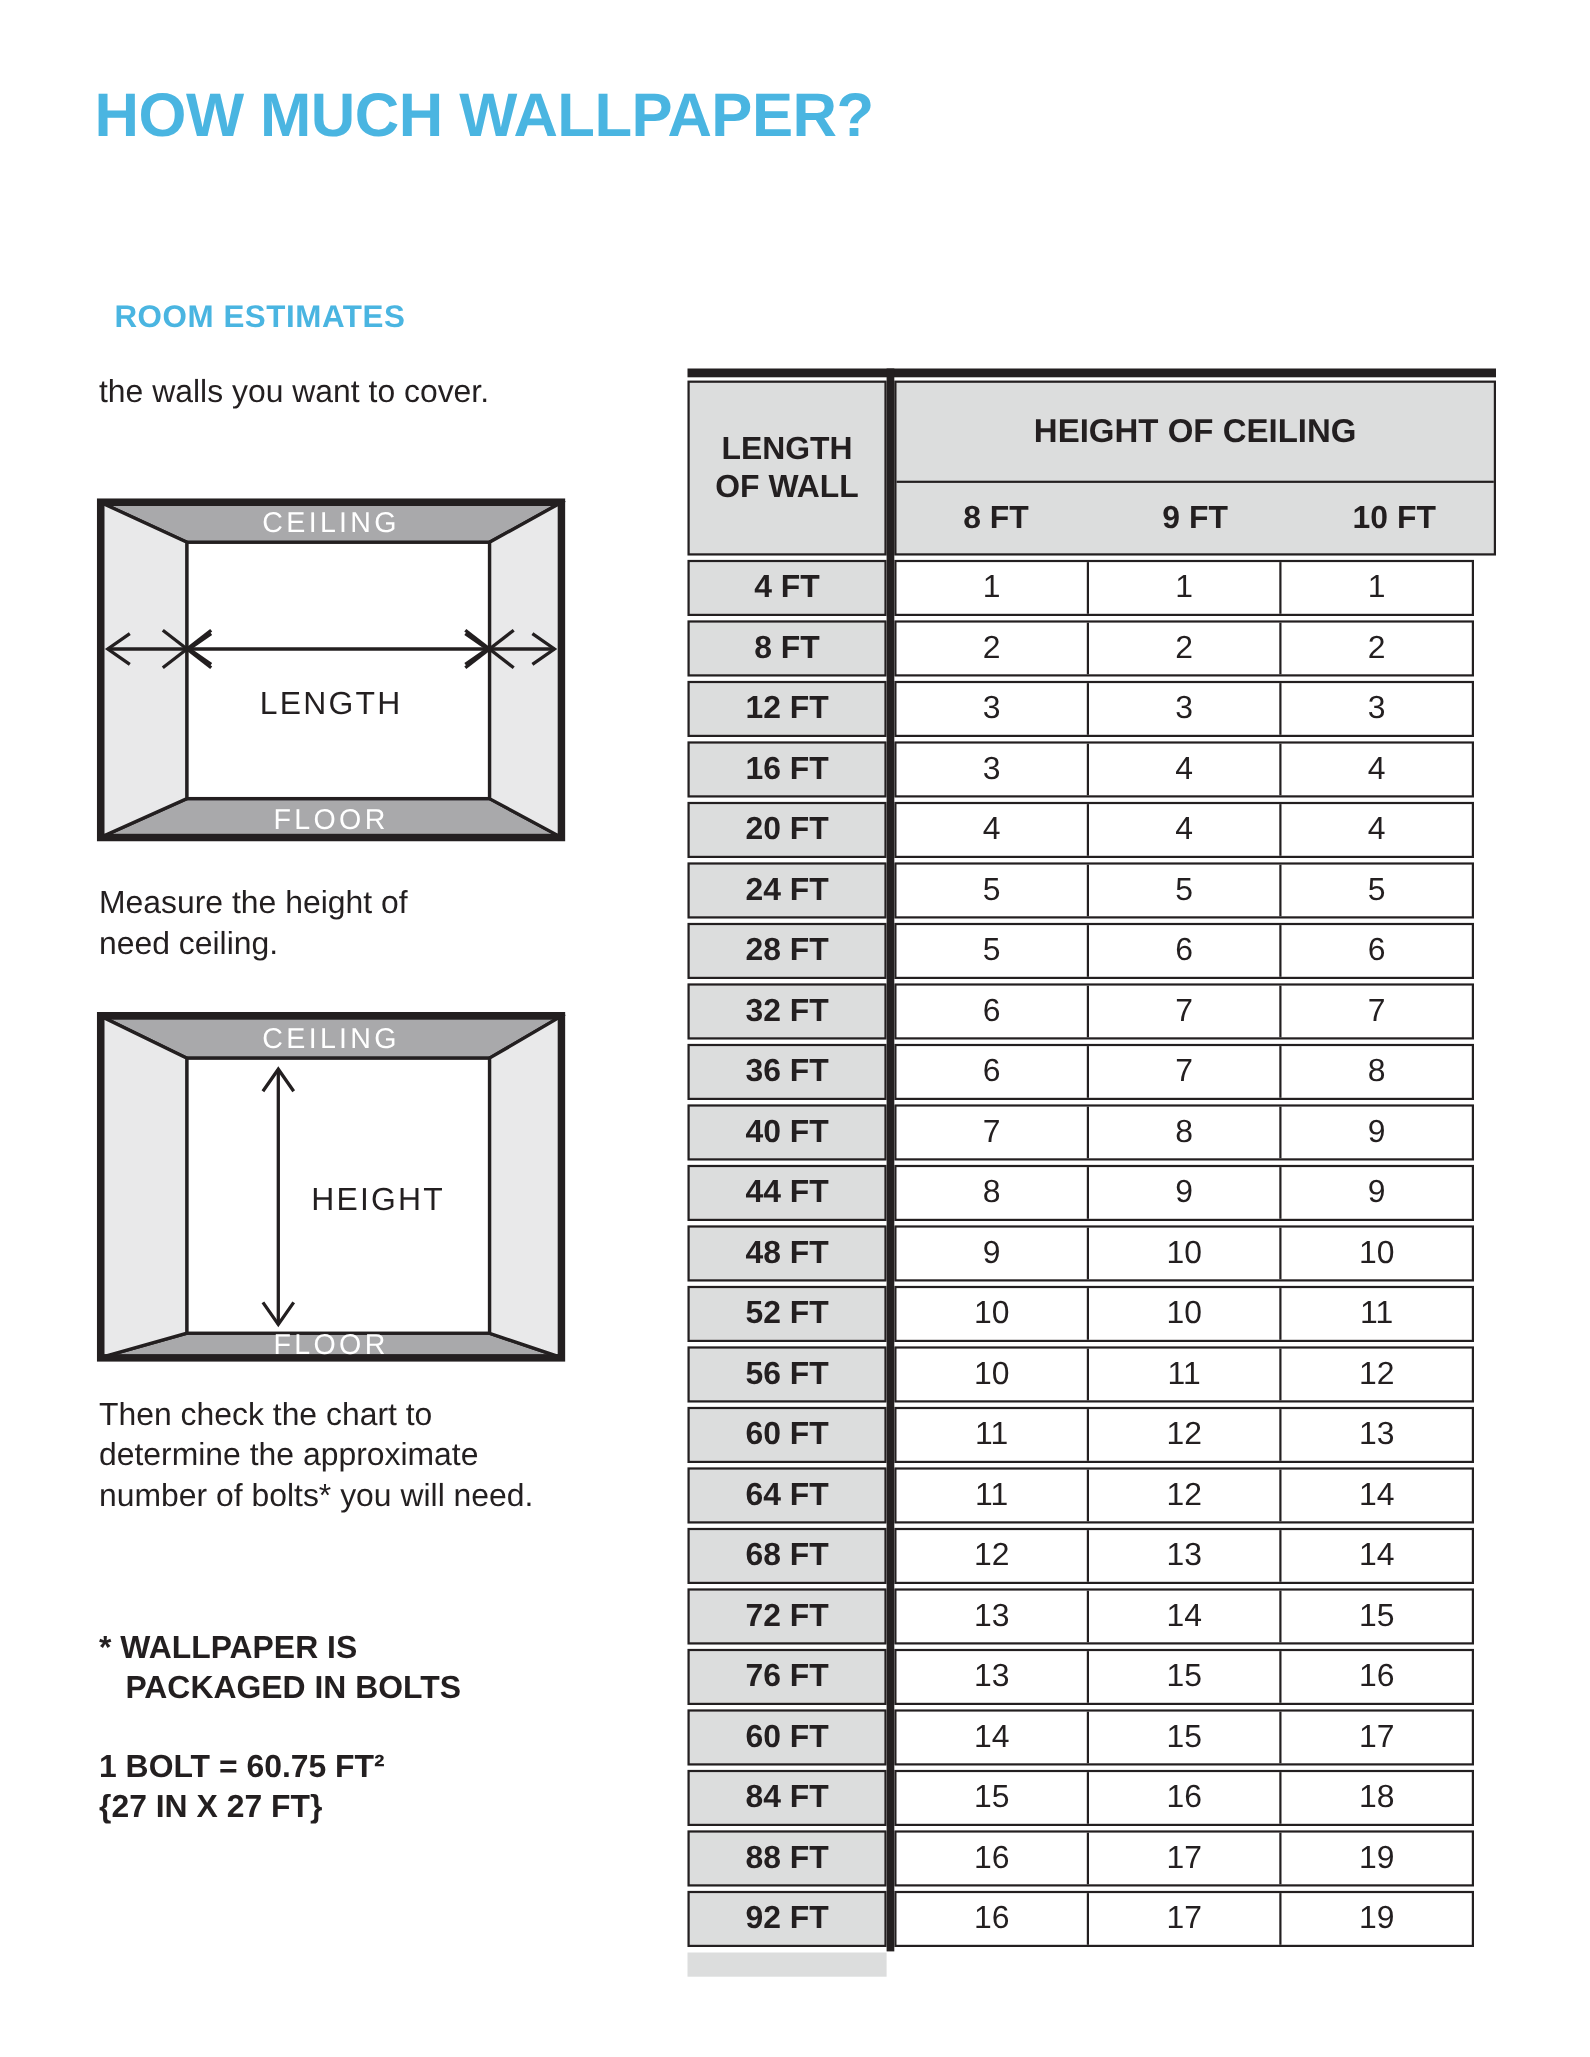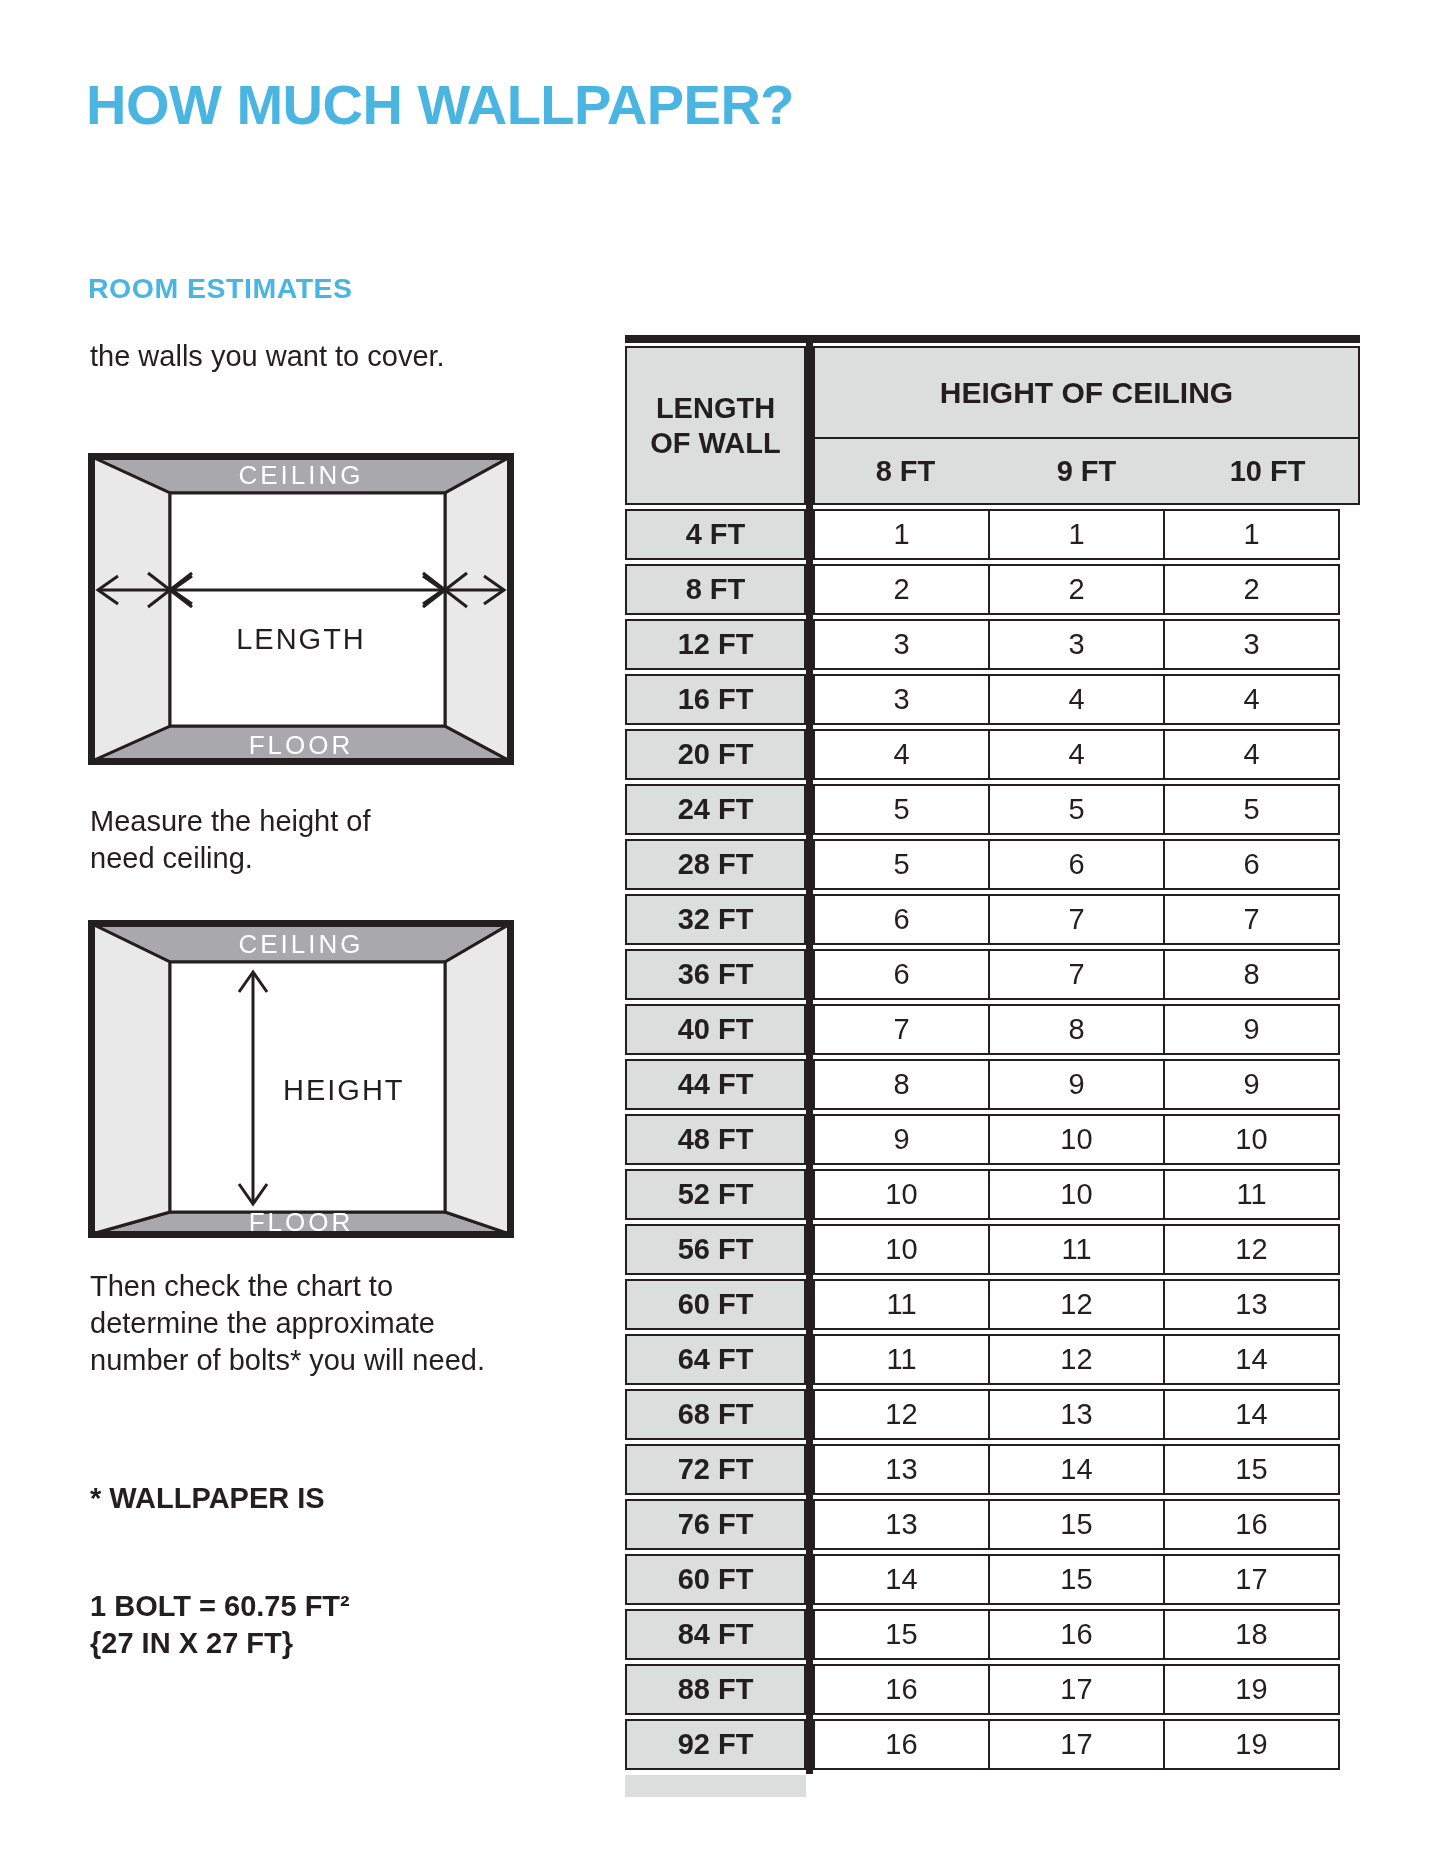--- a/index.html
+++ b/index.html
@@ -21,21 +21,21 @@
   .title{
     position:absolute;left:86px;top:72px;
     font-size:56px;font-weight:bold;color:var(--accent);
     letter-spacing:-0.5px;white-space:nowrap;
   }
   .section-header{
     position:absolute;top:272px;
     font-size:28.5px;font-weight:bold;color:var(--accent);
     letter-spacing:0.5px;white-space:nowrap;
   }
-  .section-header.left-hdr{left:88px;}
+  .section-header.left-hdr{left:104px;}
   .section-header.right-hdr{left:625px;width:735px;text-align:center;}
   .para{
     position:absolute;left:90px;
     font-size:29px;line-height:37px;color:var(--ink);
   }
   .para.bold{font-weight:bold;}
   .hang{padding-left:24px;}
   .diagram{position:absolute;left:88px;}
   .diagram .outer{fill:none;stroke:var(--ink);stroke-width:7;}
   .diagram .band{fill:var(--band-gray);stroke:var(--ink);stroke-width:3;}
@@ -147,20 +147,21 @@
   </svg>
 
   <div class="para" style="top:1268px;">
     <div>Then check the chart to</div>
     <div>determine the approximate</div>
     <div>number of bolts* you will need.</div>
   </div>
 
   <div class="para bold" style="top:1480px;">
     <div>* WALLPAPER IS</div>
+    <div class="hang">PACKAGED IN BOLTS</div>
   </div>
 
   <div class="para bold" style="top:1588px;">
     <div>1 BOLT = 60.75 FT²</div>
     <div>{27 IN X 27 FT}</div>
   </div>
 
   <div class="tbl">
     <div class="topbar"></div>
     <div class="hdr-label">

